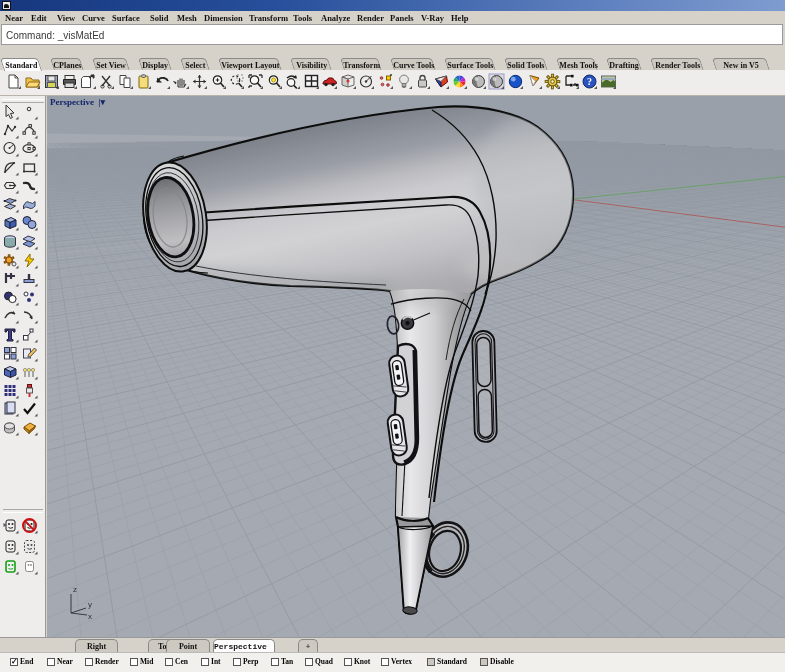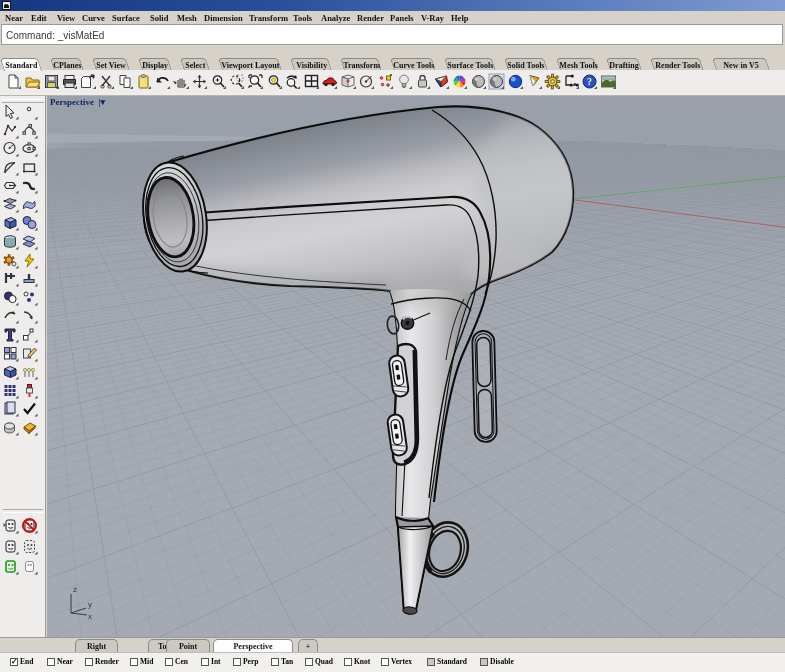--- a/index.html
+++ b/index.html
@@ -1523,21 +1523,21 @@
         </g>
 <text x="73" y="592" font-family="Liberation Sans" font-size="8" fill="#33333d">z</text>
 <text x="88" y="607" font-family="Liberation Sans" font-size="8" fill="#33333d">y</text>
 <text x="88" y="619" font-family="Liberation Sans" font-size="8" fill="#33333d">x</text>
       </svg>
   </div>
   <div id="bottabs">
       <div class="tab" style="left:75px;width:43px;text-align:center;">Right</div>
 <div class="tab" style="left:127px;width:33px;text-align:center;margin-left:21px;">Top</div>
 <div class="tab" style="left:166px;width:44px;text-align:center;">Point</div>
-<div class="tab active" style="left:213px;width:80px;text-align:center;">Perspective</div>
+<div class="tab active" style="left:213px;width:62px;font-family:Liberation Mono, monospace;">Perspective</div>
 <div class="tab" style="left:298px;width:20px;text-align:center;">+</div>
     </div>
   <div id="statusbar">
       <div class="chk" style="left:10px">
         <span class="box">✓</span>
         <span>End</span>
       </div>
 <div class="chk" style="left:47px">
         <span class="box"></span>
         <span>Near</span>

